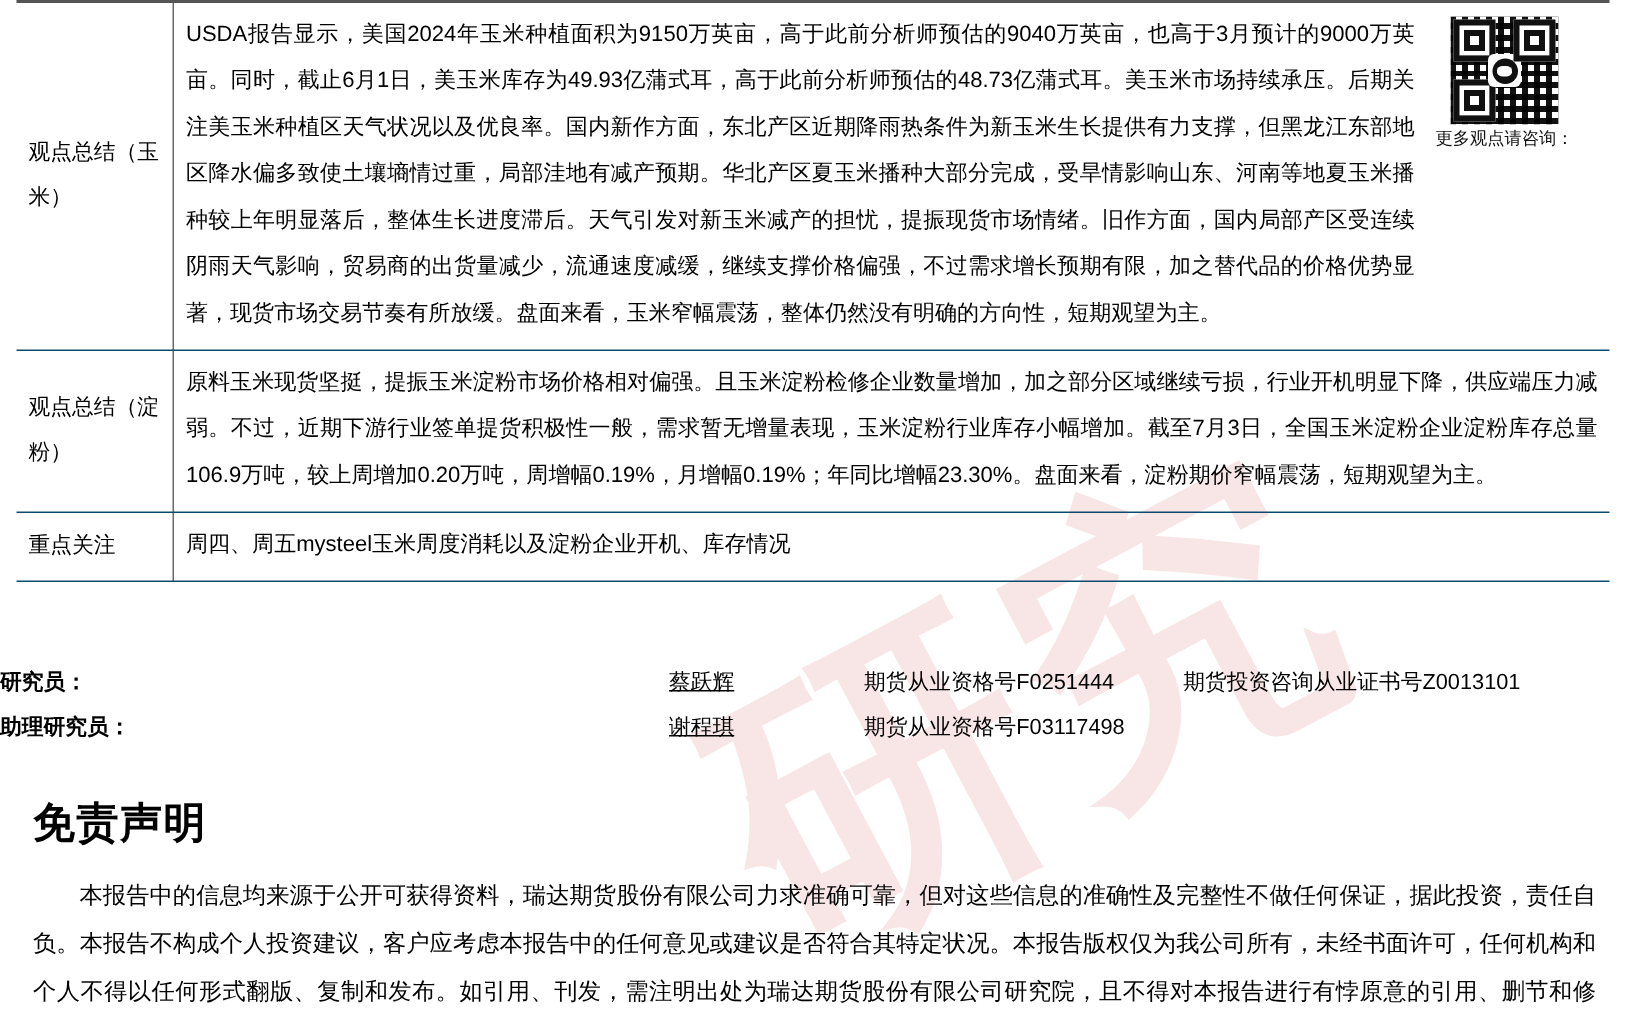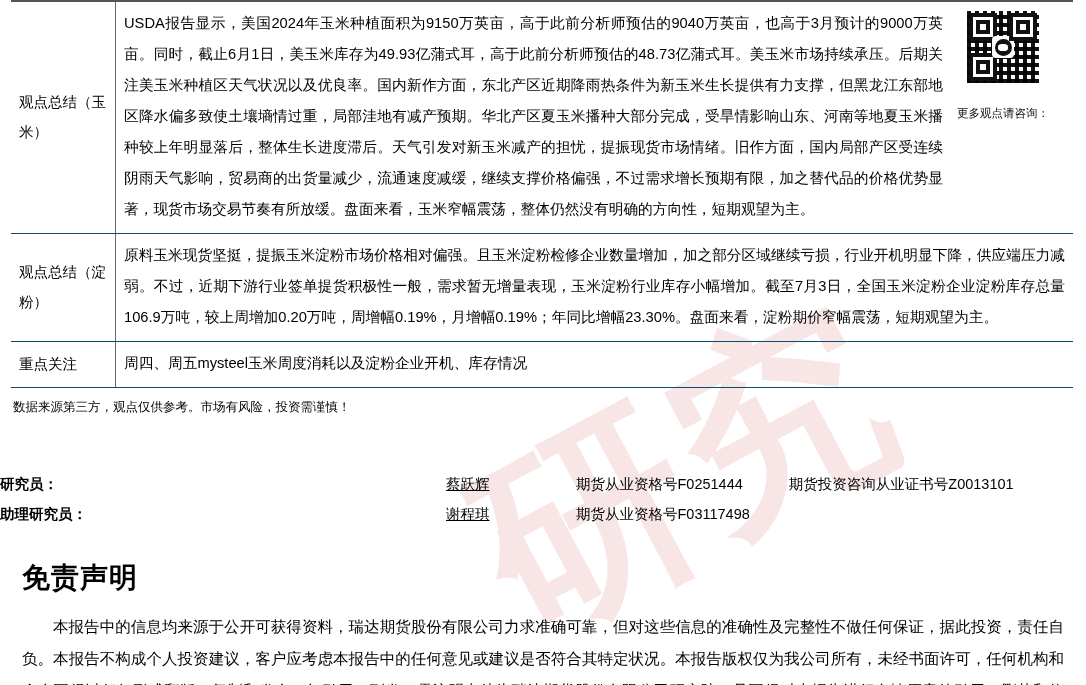--- a/index.html
+++ b/index.html
@@ -140,21 +140,21 @@
     content: "";
     position: absolute;
     left: 3.5px; top: 5px;
     width: 10px; height: 7px;
     border-radius: 40%;
     background: #fff;
   }
   .qr-caption {
     font-size: 11.5px;
     color: #111;
-    margin-top: 22px;
+    margin-top: 1px;
     white-space: nowrap;
   }
 
   
   .note {
     margin: 9px 0 0 13px;
     font-size: 12.5px;
     line-height: 20px;
   }
 
@@ -233,21 +233,20 @@
         <td class="label">观点总结（淀粉）</td>
         <td class="body">原料玉米现货坚挺，提振玉米淀粉市场价格相对偏强。且玉米淀粉检修企业数量增加，加之部分区域继续亏损，行业开机明显下降，供应端压力减弱。不过，近期下游行业签单提货积极性一般，需求暂无增量表现，玉米淀粉行业库存小幅增加。截至7月3日，全国玉米淀粉企业淀粉库存总量106.9万吨，较上周增加0.20万吨，周增幅0.19%，月增幅0.19%；年同比增幅23.30%。盘面来看，淀粉期价窄幅震荡，短期观望为主。</td>
       </tr>
       <tr>
         <td class="label">重点关注</td>
         <td class="body">周四、周五mysteel玉米周度消耗以及淀粉企业开机、库存情况</td>
       </tr>
     </tbody>
       </table>
 
-    <div class="note">数据来源第三方，观点仅供参考。市场有风险，投资需谨慎！</div>
 
     <div class="researchers">
       <div class="res-row">
         <div class="res-title">研究员：</div>
         <div class="res-name">蔡跃辉</div>
         <div class="res-cert">期货从业资格号F0251444</div>
         <div class="res-cert res-cert2">期货投资咨询从业证书号Z0013101</div>
       </div>
       <div class="res-row">
         <div class="res-title">助理研究员：</div>

